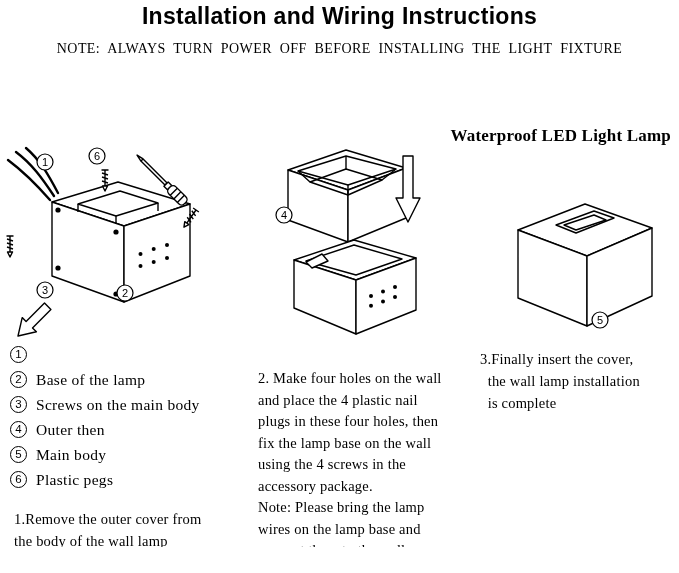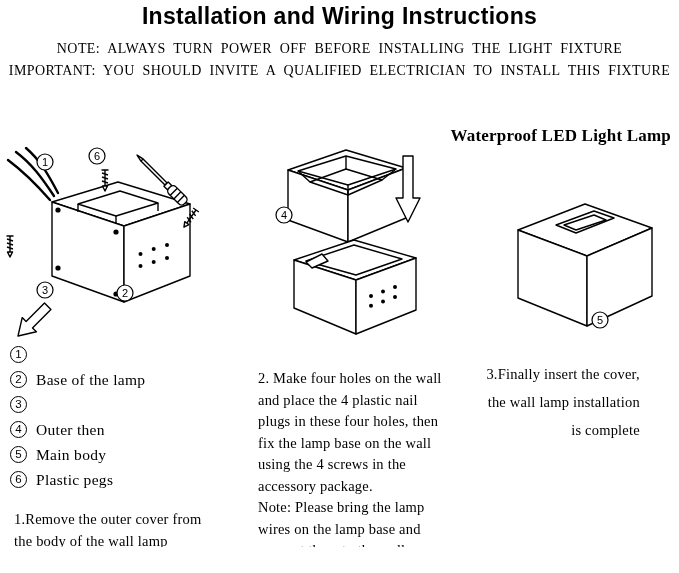--- a/index.html
+++ b/index.html
@@ -47,30 +47,29 @@
     width:17px; height:17px; border:1.2px solid #000; border-radius:50%;
     font-size:11.5px; line-height:1; margin-right:9px; flex:0 0 auto;
     font-family:"Liberation Sans", sans-serif;
   }
   .step {
     position:absolute; white-space:pre; font-size:14.5px;
     letter-spacing:0.2px;
   }
   .step-1 { left:14px;  top:508px; line-height:22px; }
   .step-2 { left:258px; top:344px; line-height:21.5px;margin-top:24px; }
-  .step-3 { left:480px; top:360px; line-height:28px;text-align:right; }
+  .step-3 { left:480px; top:348px; line-height:22px; }
 </style>
 </head>
 <body>
 
 <div class="page">
 
   <div class="title">Installation and Wiring Instructions</div>
   <div class="note-line note-1">NOTE: ALWAYS TURN POWER OFF BEFORE INSTALLING THE LIGHT FIXTURE</div>
-  <div class="note-line note-2">IMPORTANT: YOU SHOULD INVITE A QUALIFIED ELECTRICIAN TO INSTALL THIS FIXTURE</div>
   <div class="product-name">Waterproof LED Light Lamp</div>
 
   <svg class="fig" style="left:0px; top:144px;" width="235" height="205" viewBox="0 0 235 205">
     <defs>
       <g id="peg">
         <path d="M-3.5,0 L3.5,0 M0,0 L0,16 M-3,3 L3,5 M-3,7 L3,9 M-3,11 L3,13"></path>
         <path d="M-2.5,16 L0,21 L2.5,16 Z" class="face"></path>
       </g>
     </defs>
 
@@ -188,20 +187,21 @@
   <ul class="legend">
     <li>
       <span class="circ">1</span>
     </li>
     <li>
       <span class="circ">2</span>
       <span>Base of the lamp</span>
     </li>
     <li>
       <span class="circ">3</span>
+      <span>Screws on the main body</span>
     </li>
     <li>
       <span class="circ">4</span>
       <span>Outer then</span>
     </li>
     <li>
       <span class="circ">5</span>
       <span>Main body</span>
     </li>
     <li>

